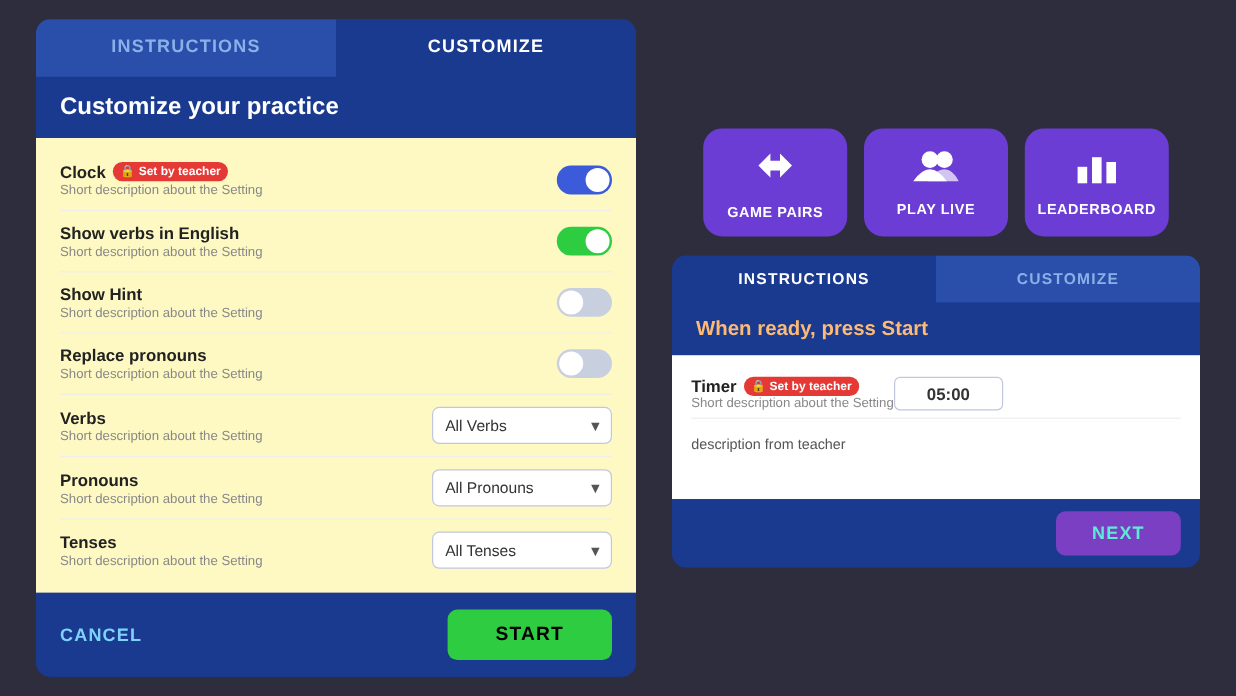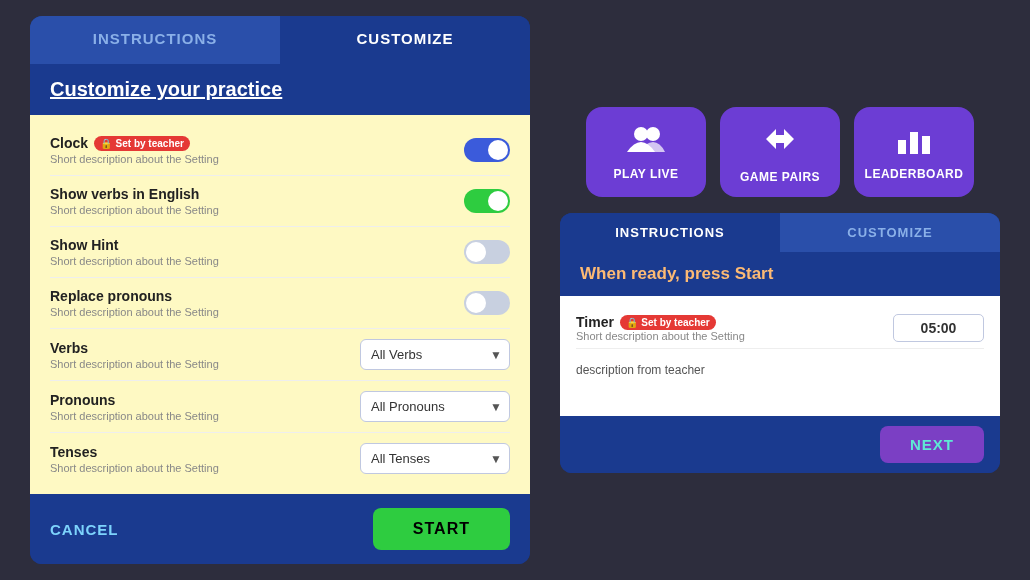--- a/index.html
+++ b/index.html
@@ -46,21 +46,20 @@
       color: #fff;
       border-bottom: 3px solid #1a3a8f;
     }
 
     .panel-header {
       background: #1a3a8f;
       padding: 14px 20px;
       font-size: 20px;
       font-weight: bold;
       color: #fff;
-      text-decoration: underline;
     }
 
     .panel-body {
       background: #fef9c3;
       padding: 10px 20px;
     }
 
     .setting-row {
       display: flex;
       align-items: center;
@@ -259,21 +258,20 @@
       background: #1a3a8f;
     }
     .mini-body {
       background: #fff;
       padding: 12px 16px;
       min-height: 120px;
     }
     .timer-row {
       display: flex;
       align-items: center;
-      justify-content: space-between;
       padding: 6px 0;
       border-bottom: 1px solid #eee;
       margin-bottom: 10px;
     }
     .timer-title {
       font-weight: bold;
       font-size: 14px;
       color: #222;
       display: flex;
       align-items: center;
@@ -443,41 +441,41 @@
 
   <div class="panel-footer">
     <button class="cancel-btn">CANCEL</button>
     <button class="start-btn">START</button>
   </div>
 </div>
 
 <div class="right-panel">
 
   <div class="action-buttons">
+    <button class="action-btn">
+      <span class="btn-icon">
+        <svg width="36" height="36" viewBox="0 0 36 36" fill="white">
+          <path d="M4 18 L14 8 L14 14 L22 14 L22 8 L32 18 L22 28 L22 22 L14 22 L14 28 Z"></path>
+        </svg>
+      </span>
+      <span class="btn-label">GAME PAIRS</span>
+    </button>
     <button class="action-btn">
       <span class="btn-icon">
         <svg width="38" height="30" viewBox="0 0 38 30" fill="white">
           <circle cx="14" cy="10" r="7"></circle>
           <circle cx="26" cy="10" r="7"></circle>
           <path d="M0 28 Q7 18 14 18 Q21 18 28 28Z"></path>
           <path d="M12 28 Q19 18 26 18 Q33 18 38 28Z" opacity="0.7"></path>
         </svg>
       </span>
       <span class="btn-label">PLAY LIVE</span>
     </button>
     <button class="action-btn">
       <span class="btn-icon">
-        <svg width="36" height="36" viewBox="0 0 36 36" fill="white">
-          <path d="M4 18 L14 8 L14 14 L22 14 L22 8 L32 18 L22 28 L22 22 L14 22 L14 28 Z"></path>
-        </svg>
-      </span>
-      <span class="btn-label">GAME PAIRS</span>
-    </button>
-    <button class="action-btn">
-      <span class="btn-icon">
         <svg width="36" height="30" viewBox="0 0 36 30" fill="white">
           <rect x="2" y="16" width="8" height="14"></rect>
           <rect x="14" y="8" width="8" height="22"></rect>
           <rect x="26" y="12" width="8" height="18"></rect>
         </svg>
       </span>
       <span class="btn-label">LEADERBOARD</span>
     </button>
   </div>
 

